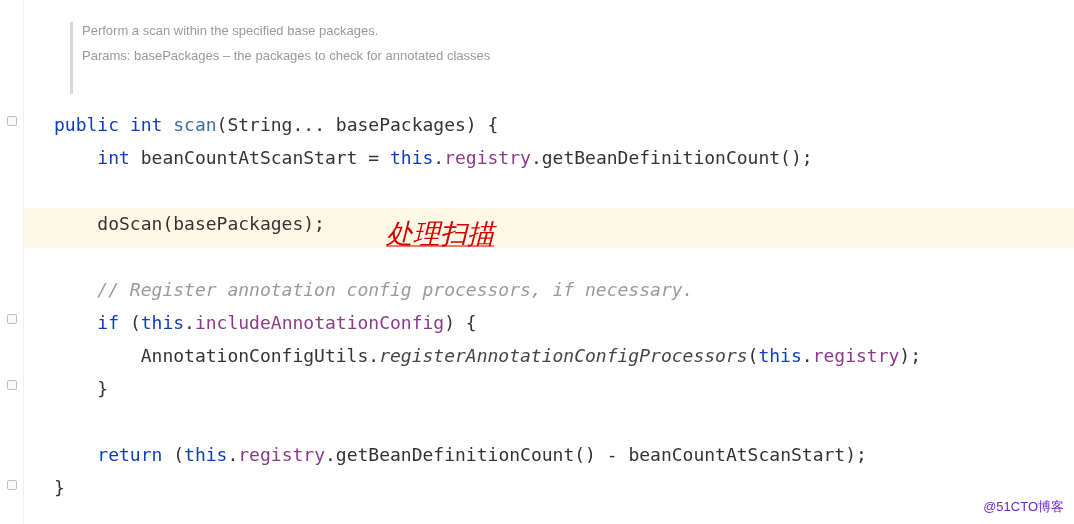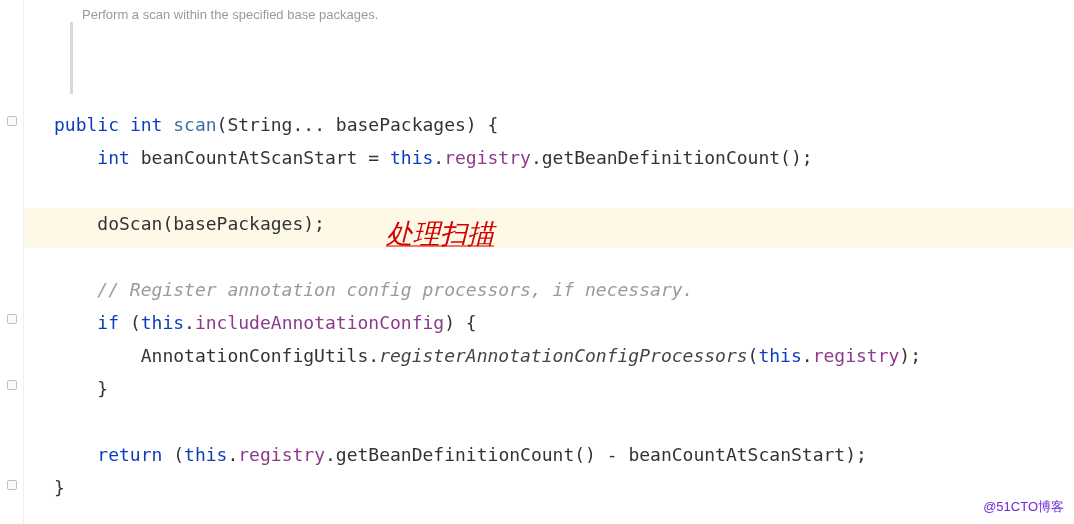--- a/index.html
+++ b/index.html
@@ -35,21 +35,21 @@
     position: absolute;
     left: 70px;
     top: 22px;
     width: 3px;
     height: 72px;
     background: #d8d8d8;
   }
   .doc {
     position: absolute;
     left: 82px;
-    top: 3px;
+    top: 19px;
     font-family: -apple-system, Arial, sans-serif;
     font-size: 13px;
     color: #9a9a9a;
     line-height: 1.9;
   }
   .code {
     position: absolute;
     left: 54px;
     top: 108px;
     white-space: pre;
@@ -97,20 +97,21 @@
 <div class="gutter">
   <div class="gutter-mark" style="top:116px;"></div>
   <div class="gutter-mark" style="top:314px;"></div>
   <div class="gutter-mark" style="top:380px;"></div>
   <div class="gutter-mark" style="top:480px;"></div>
 </div>
 
 <div class="doc-bar"></div>
 <div class="doc">
   <div>Perform a scan within the specified base packages.</div>
+  <div>Params:  basePackages – the packages to check for annotated classes</div>
 </div>
 
 <div class="hl-line"></div>
 
 <div class="code"><span class="kw">public</span> <span class="kw">int</span> <span class="mname">scan</span><span class="plain">(String... basePackages) {</span>
     <span class="kw">int</span><span class="plain"> beanCountAtScanStart = </span><span class="kw">this</span><span class="plain">.</span><span class="field">registry</span><span class="plain">.getBeanDefinitionCount();</span>
 
     <span class="plain">doScan(basePackages);</span>
 
     <span class="cmt">// Register annotation config processors, if necessary.</span>

